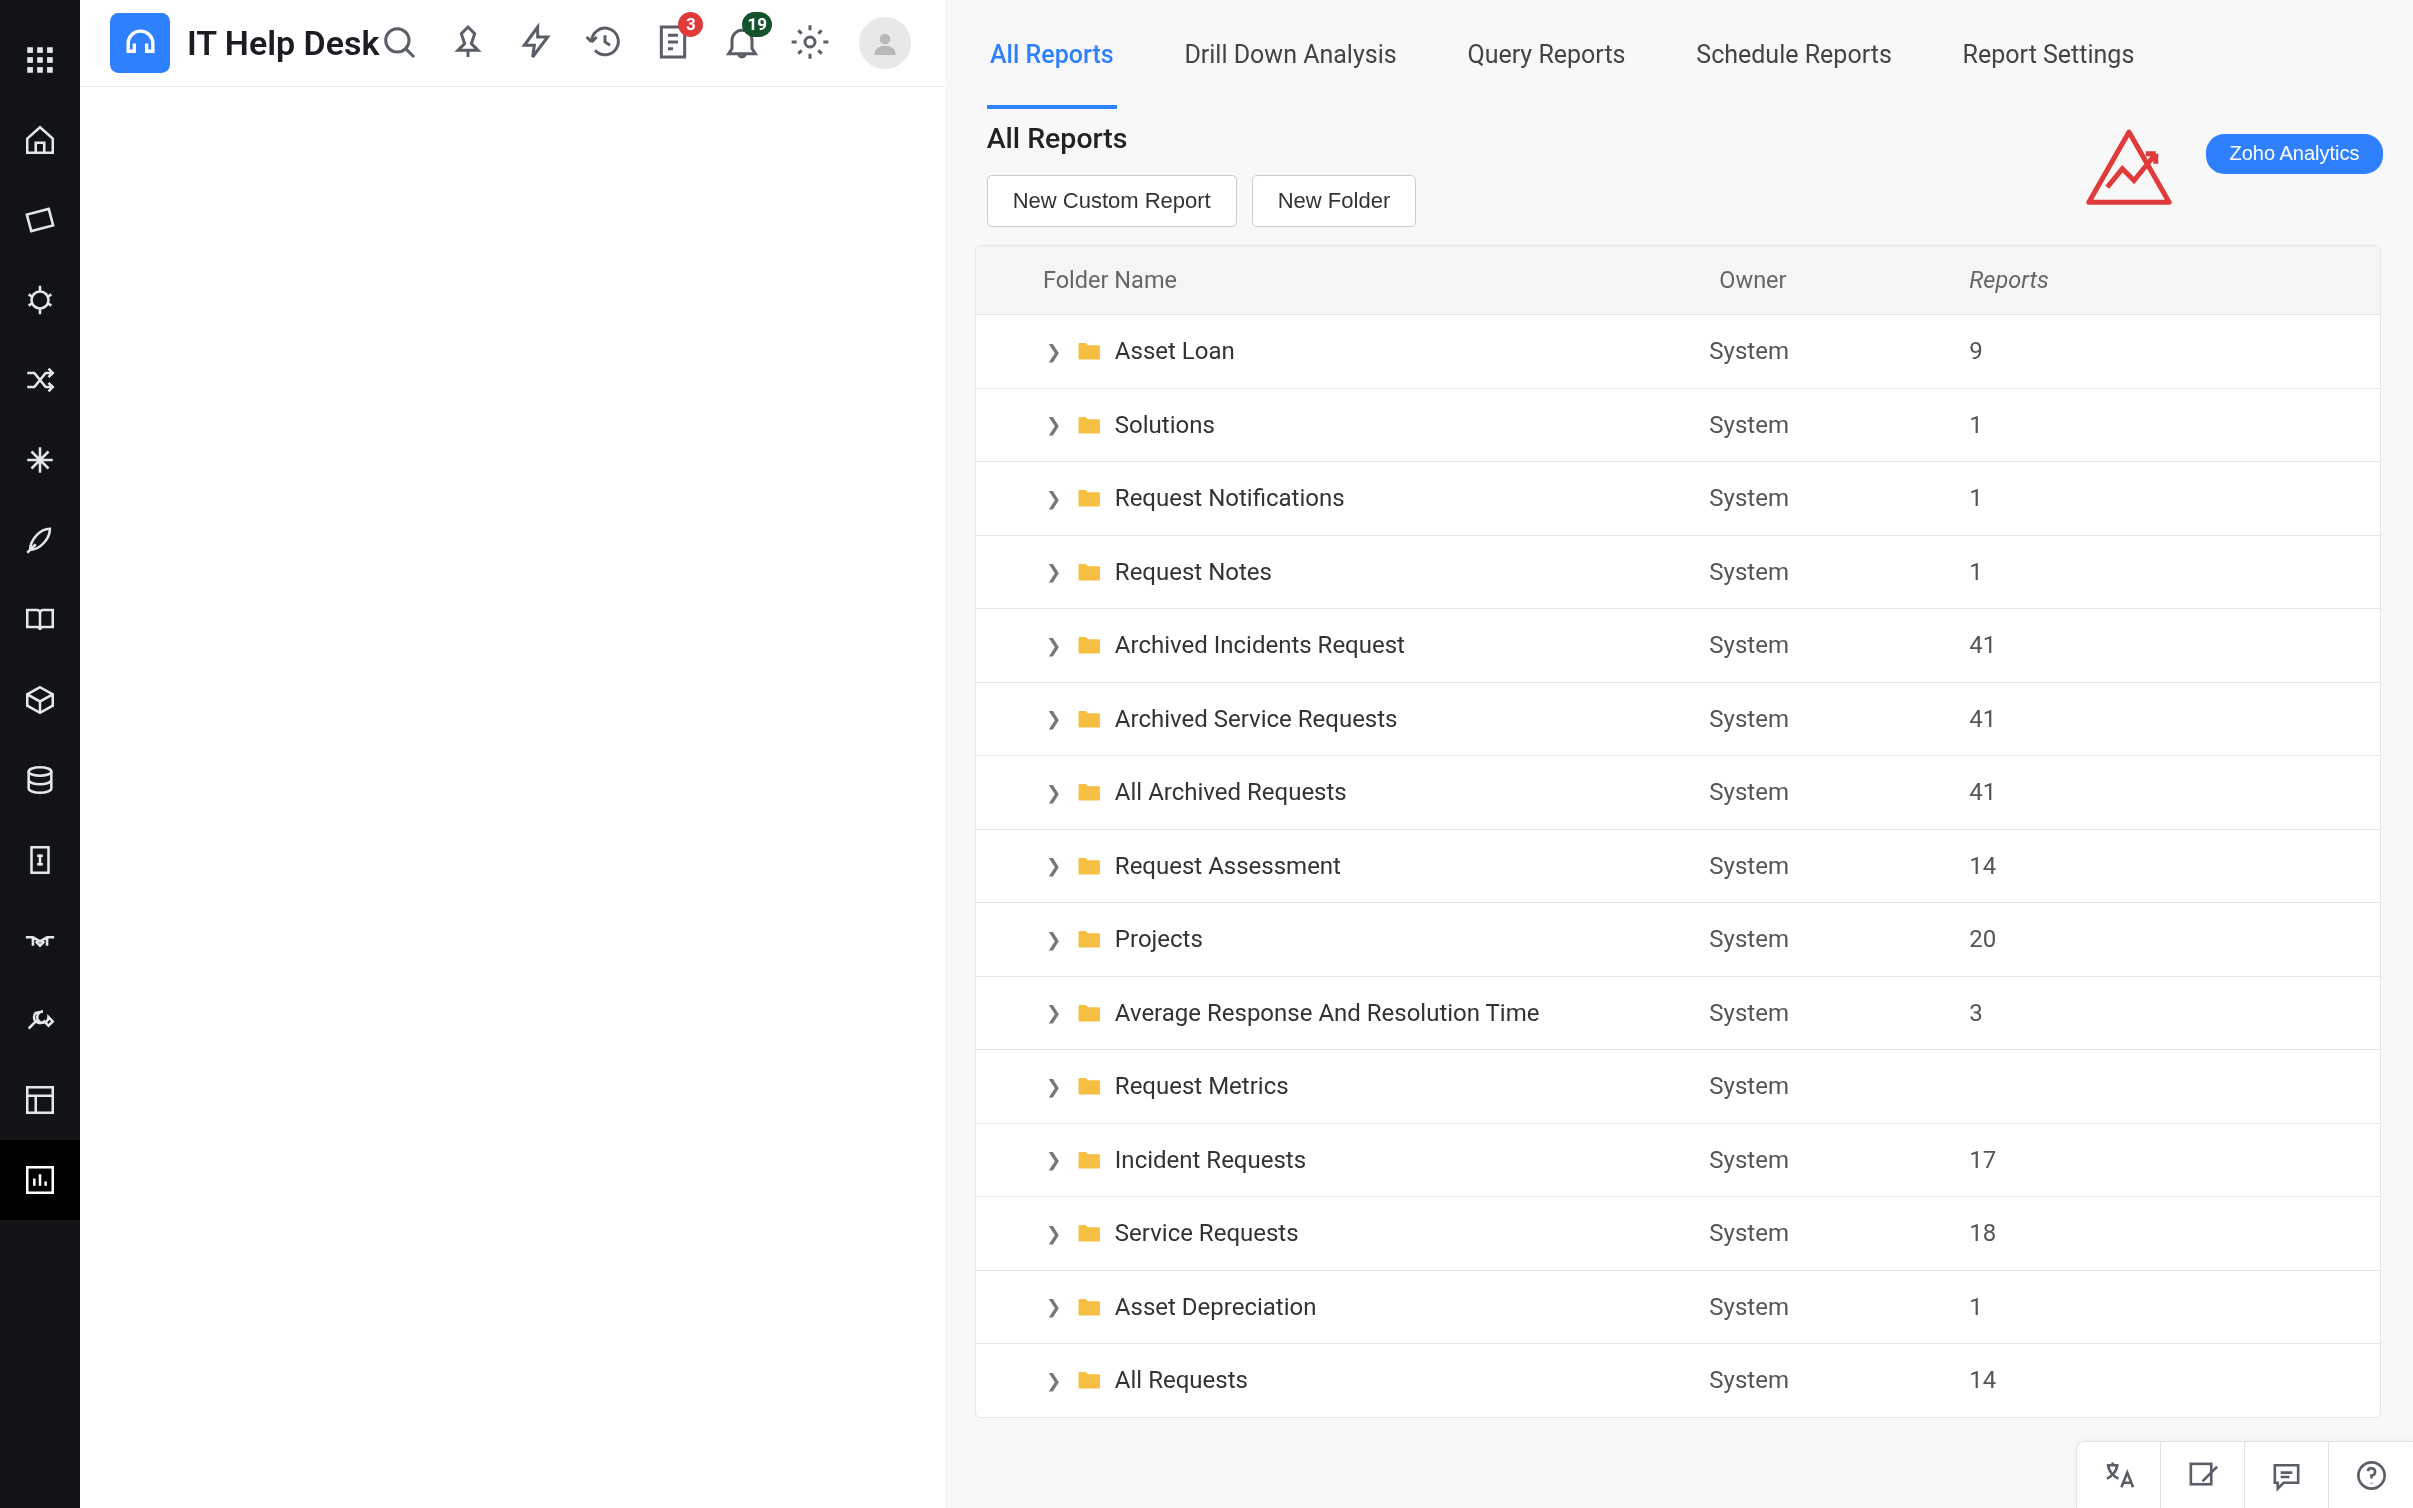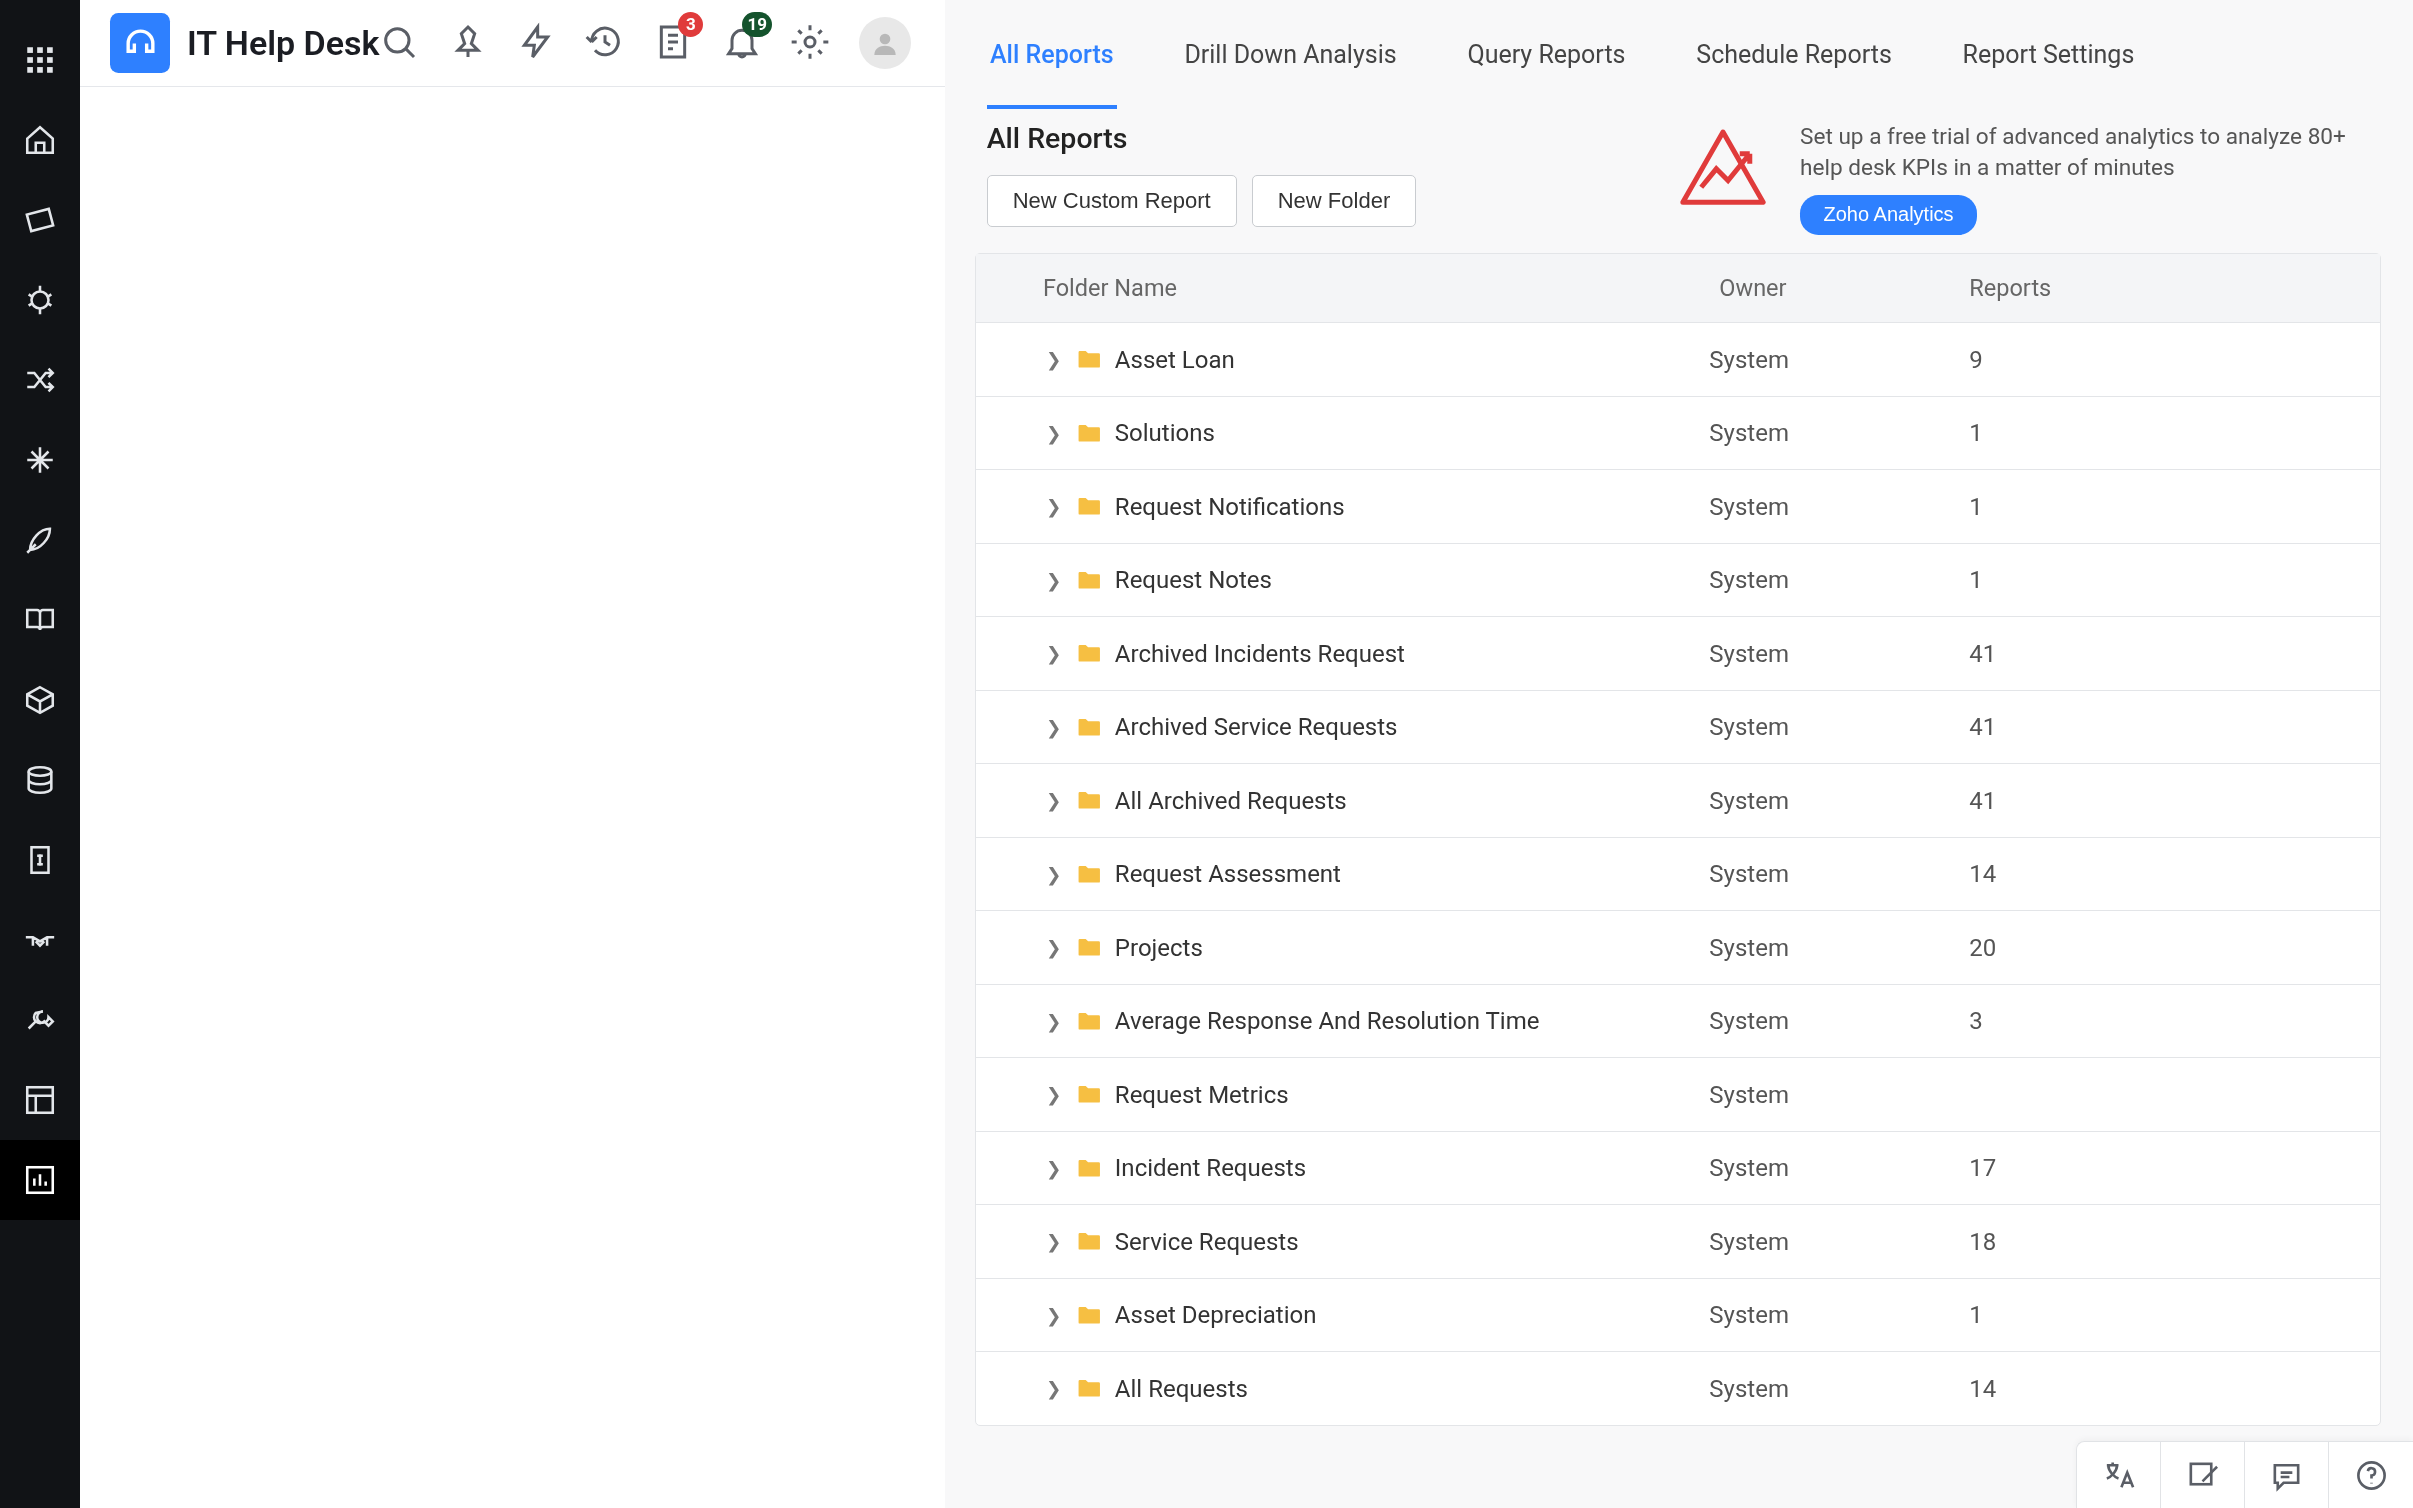--- a/index.html
+++ b/index.html
@@ -50,21 +50,21 @@
   .promo-icon svg { width: 104px; height: 92px; stroke: #e03b3b; fill: none; stroke-width: 6; }
   .promo-text { font-size: 22.6px; color: #555; line-height: 1.35; }
   .promo .btn-blue { display: inline-block; margin-top: 11.7px; background: #2e80ff; color: #fff; border: none; border-radius: 18.4px; padding: 8.4px 23.5px; font-size: 20px; cursor: pointer; }
 
   
   .table { border: 0.8px solid #e3e5e8; border-radius: 5px; background: #fff; margin-right: 1.7px; }
   .thead { display: grid; grid-template-columns: 1fr 260px 411px; background: #f4f5f7; border-bottom: 0.8px solid #e3e5e8; }
   .th { padding: 20px 13.4px 20px 67px; font-size: 23.5px; color: #666; font-weight: 400; }
   .th:first-child { padding-left: 67px; }
   .th:nth-child(2) { padding-left: 0; margin-left: 10px; }
-  .th:nth-child(3) { padding-left: 0; }
+  .th:nth-child(3) { padding-left: 0; font-style: italic; }
   .trow { display: grid; grid-template-columns: 1fr 260px 411px; border-bottom: 0.8px solid #e3e5e8; align-items: center; cursor: pointer; }
   .trow:last-child { border-bottom: none; }
   .td { padding: 22px 13.4px; font-size: 24px; color: #333; }
   .td-name { display: flex; align-items: center; padding-left: 70px; gap: 11.7px; }
   .td-owner { padding-left: 0; color: #555; }
   .td-reports { padding-left: 0; color: #555; }
   .chev { color: #777; font-size: 18.4px; width: 17px; }
   .folder-ico { width: 28.5px; height: 28.5px; }
   .folder-ico svg { width: 28.5px; height: 28.5px; fill: #f6bf42; stroke: none; }
 
@@ -243,21 +243,20 @@
         </div>
       </div>
       <div class="promo">
         <div class="promo-icon">
           <svg viewBox="0 0 120 110">
               <path d="M60 12 L108 96 L12 96 Z" stroke-linejoin="round"></path>
               <path d="M34 78 L52 56 L66 70 L92 38 M92 38 L80 38 M92 38 L92 50"></path>
             </svg>
         </div>
         <div>
-          <div class="promo-text">Set up a free trial of advanced analytics to analyze 80+ help desk KPIs in a matter of minutes</div>
           <button class="btn-blue">Zoho Analytics</button>
         </div>
       </div>
     </div>
 
     <div class="table">
       <div class="thead">
         <div class="th">Folder Name</div>
         <div class="th">Owner</div>
         <div class="th">Reports</div>

